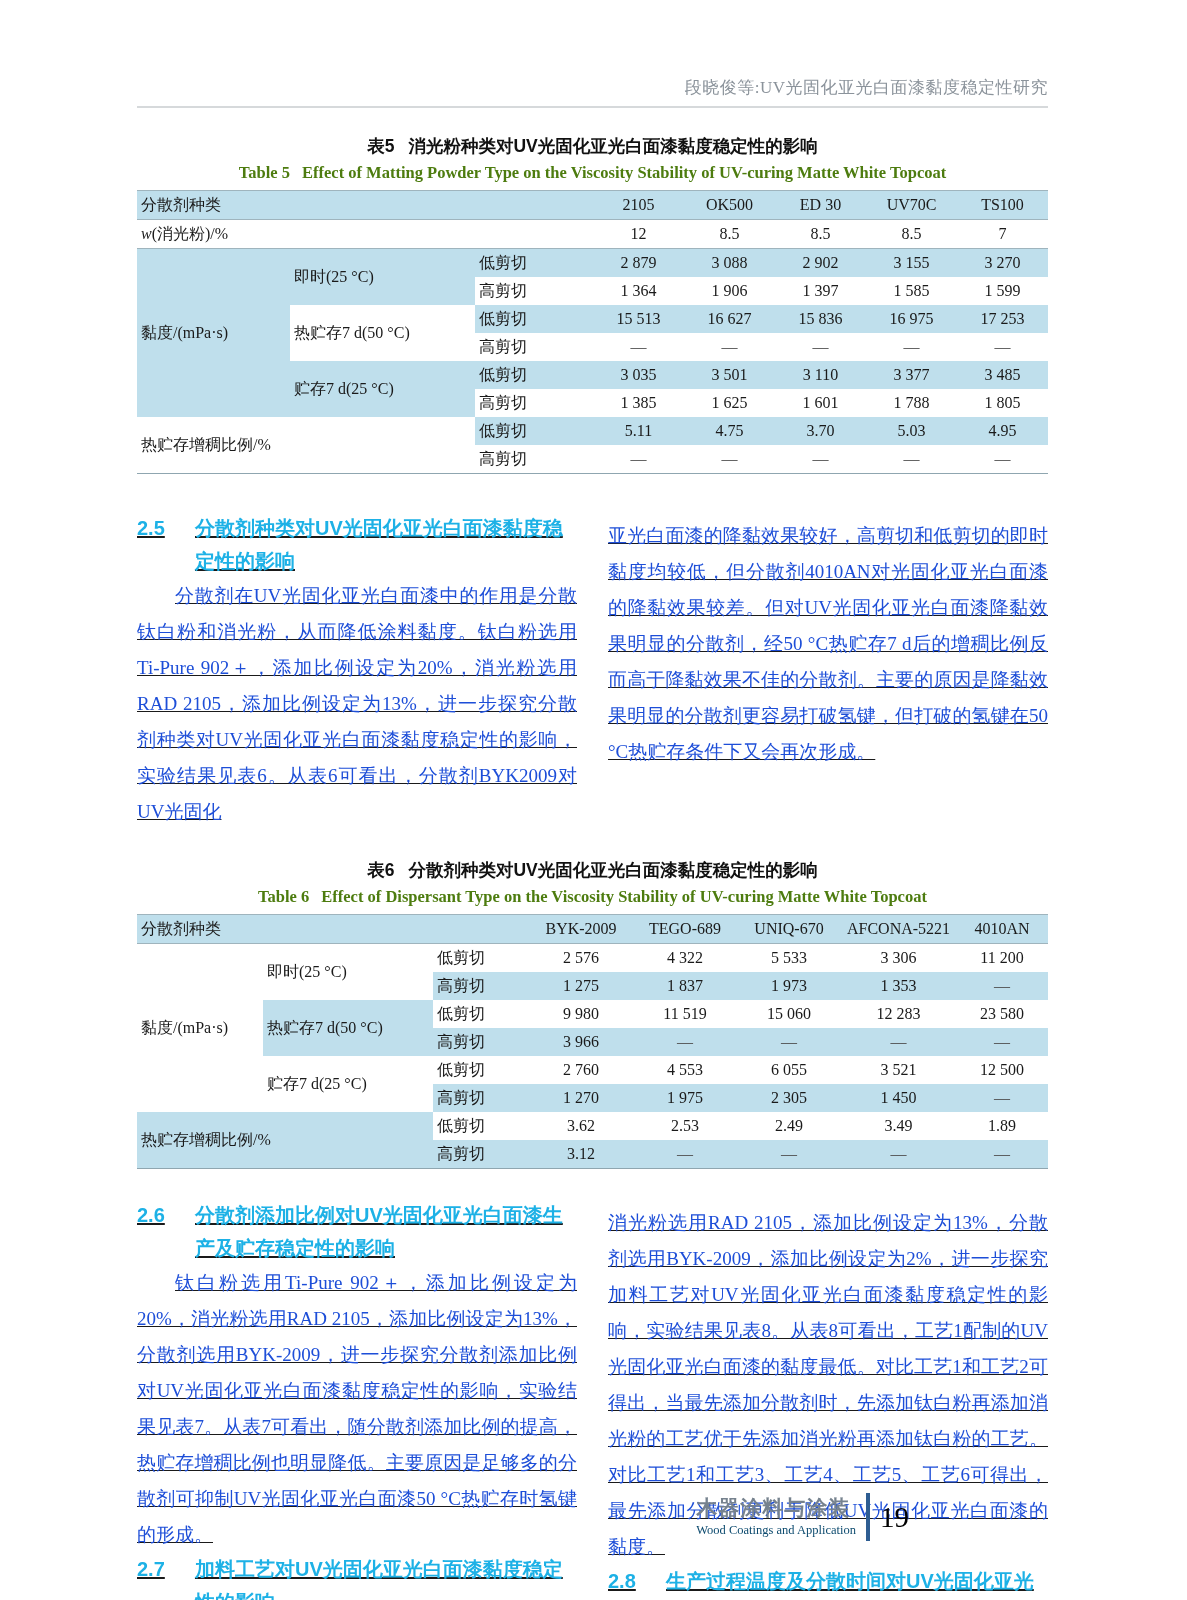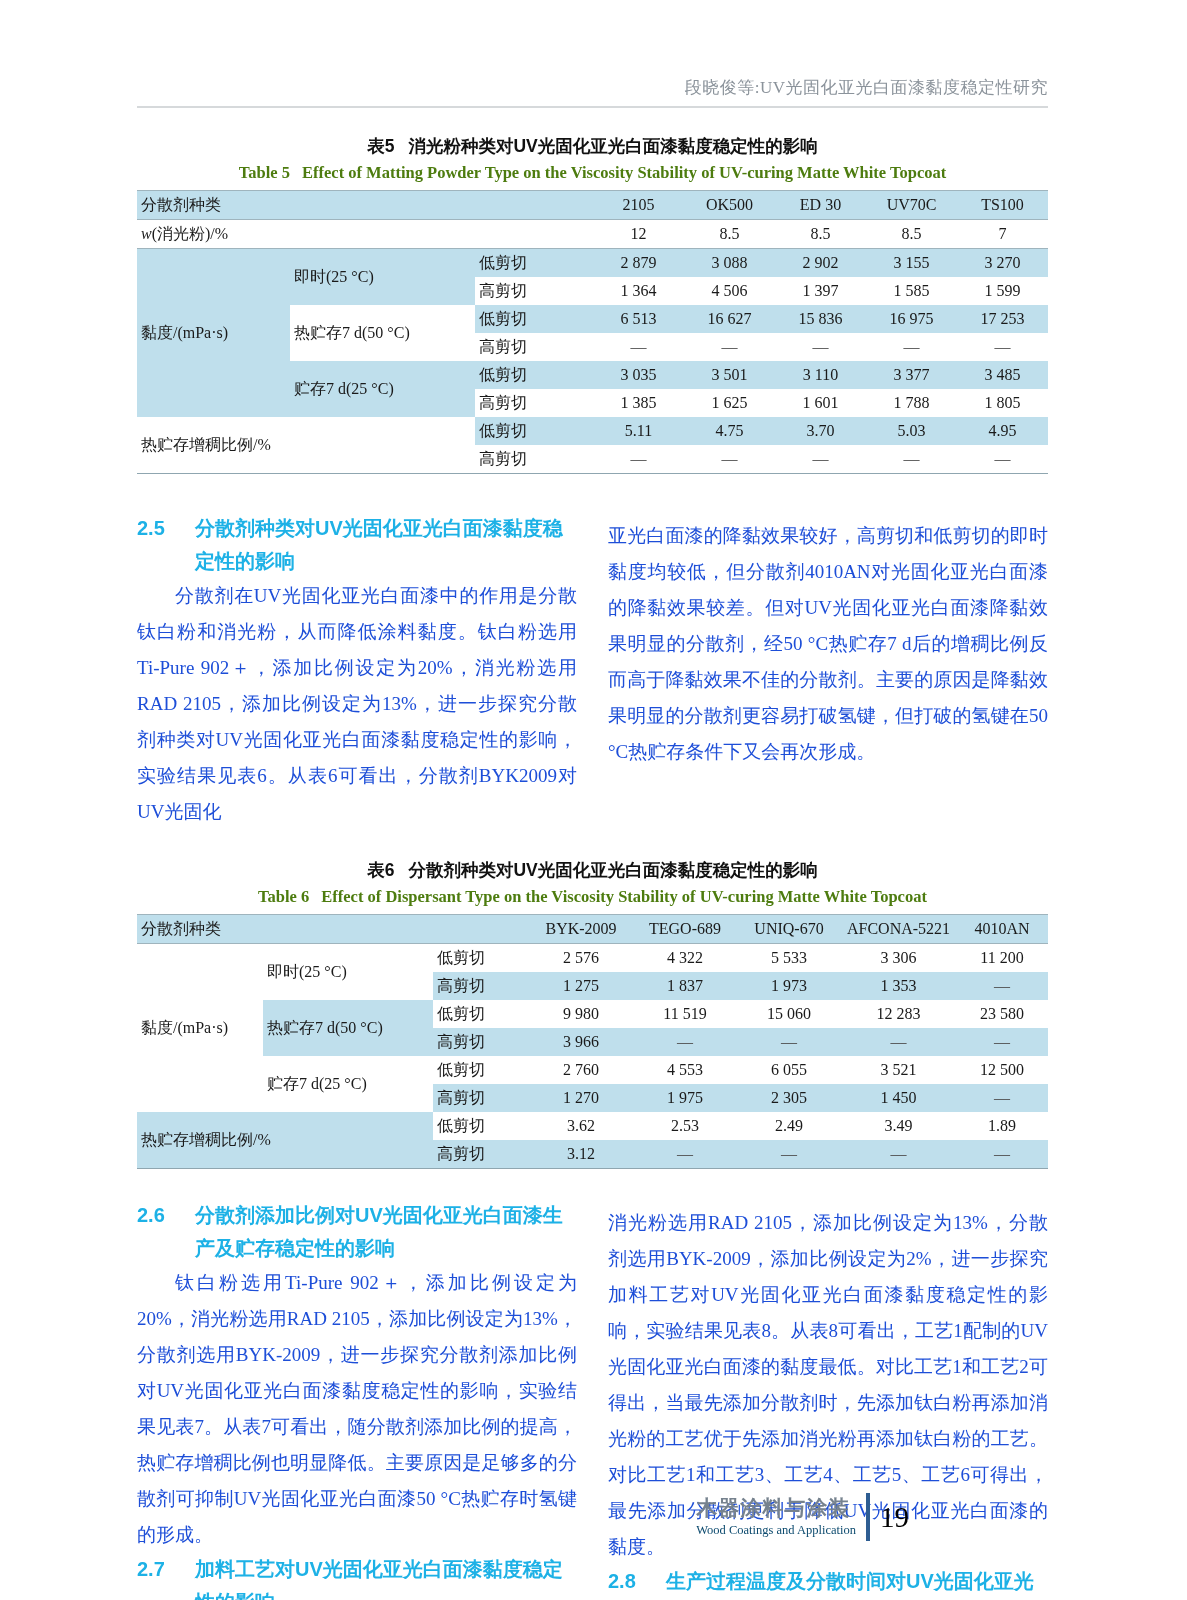--- a/index.html
+++ b/index.html
@@ -42,21 +42,21 @@
   td.shear{text-align:left;padding-left:10px;}
   td.num{text-align:center;font-family:"Liberation Serif","DejaVu Serif",serif;}
   tr.blue{background:#bfdfec;}
   td.cell-blue{background:#bfdfec;}
   td.cell-white{background:#ffffff;}
   tr.hdr td{border-bottom:1px solid #9fb4bd;}
   td .w-it{font-style:italic;font-family:"Liberation Serif","DejaVu Serif",serif;}
   .dash{color:#4a4a4a;}
 
   
-  .two-col{display:flex;gap:31px;}
+  .two-col{display:flex;gap:31px;text-decoration:underline;}
   .col{width:440px;}
   .sec-heading{
     display:flex;color:#1db1e6;font-weight:bold;font-size:20px;line-height:33px;
     font-family:"Liberation Sans","DejaVu Sans",sans-serif;
   }
   .sec-num{flex:0 0 58px;}
   .sec-title{flex:1;}
   p.body-par{
     margin:0;font-size:19px;line-height:36px;text-align:justify;
     text-justify:inter-ideograph;color:#1d4ed8;
@@ -139,29 +139,29 @@
         <td class="shear">低剪切</td>
         <td class="num">2 879</td>
         <td class="num">3 088</td>
         <td class="num">2 902</td>
         <td class="num">3 155</td>
         <td class="num">3 270</td>
       </tr>
       <tr>
         <td class="shear">高剪切</td>
         <td class="num">1 364</td>
-        <td class="num">4 506</td>
+        <td class="num">1 906</td>
         <td class="num">1 397</td>
         <td class="num">1 585</td>
         <td class="num">1 599</td>
       </tr>
       <tr class="blue">
         <td class="lbl cell-white" rowspan="2">热贮存7 d(50 °C)</td>
         <td class="shear">低剪切</td>
-        <td class="num">6 513</td>
+        <td class="num">15 513</td>
         <td class="num">16 627</td>
         <td class="num">15 836</td>
         <td class="num">16 975</td>
         <td class="num">17 253</td>
       </tr>
       <tr>
         <td class="shear">高剪切</td>
         <td class="num dash">—</td>
         <td class="num dash">—</td>
         <td class="num dash">—</td>

